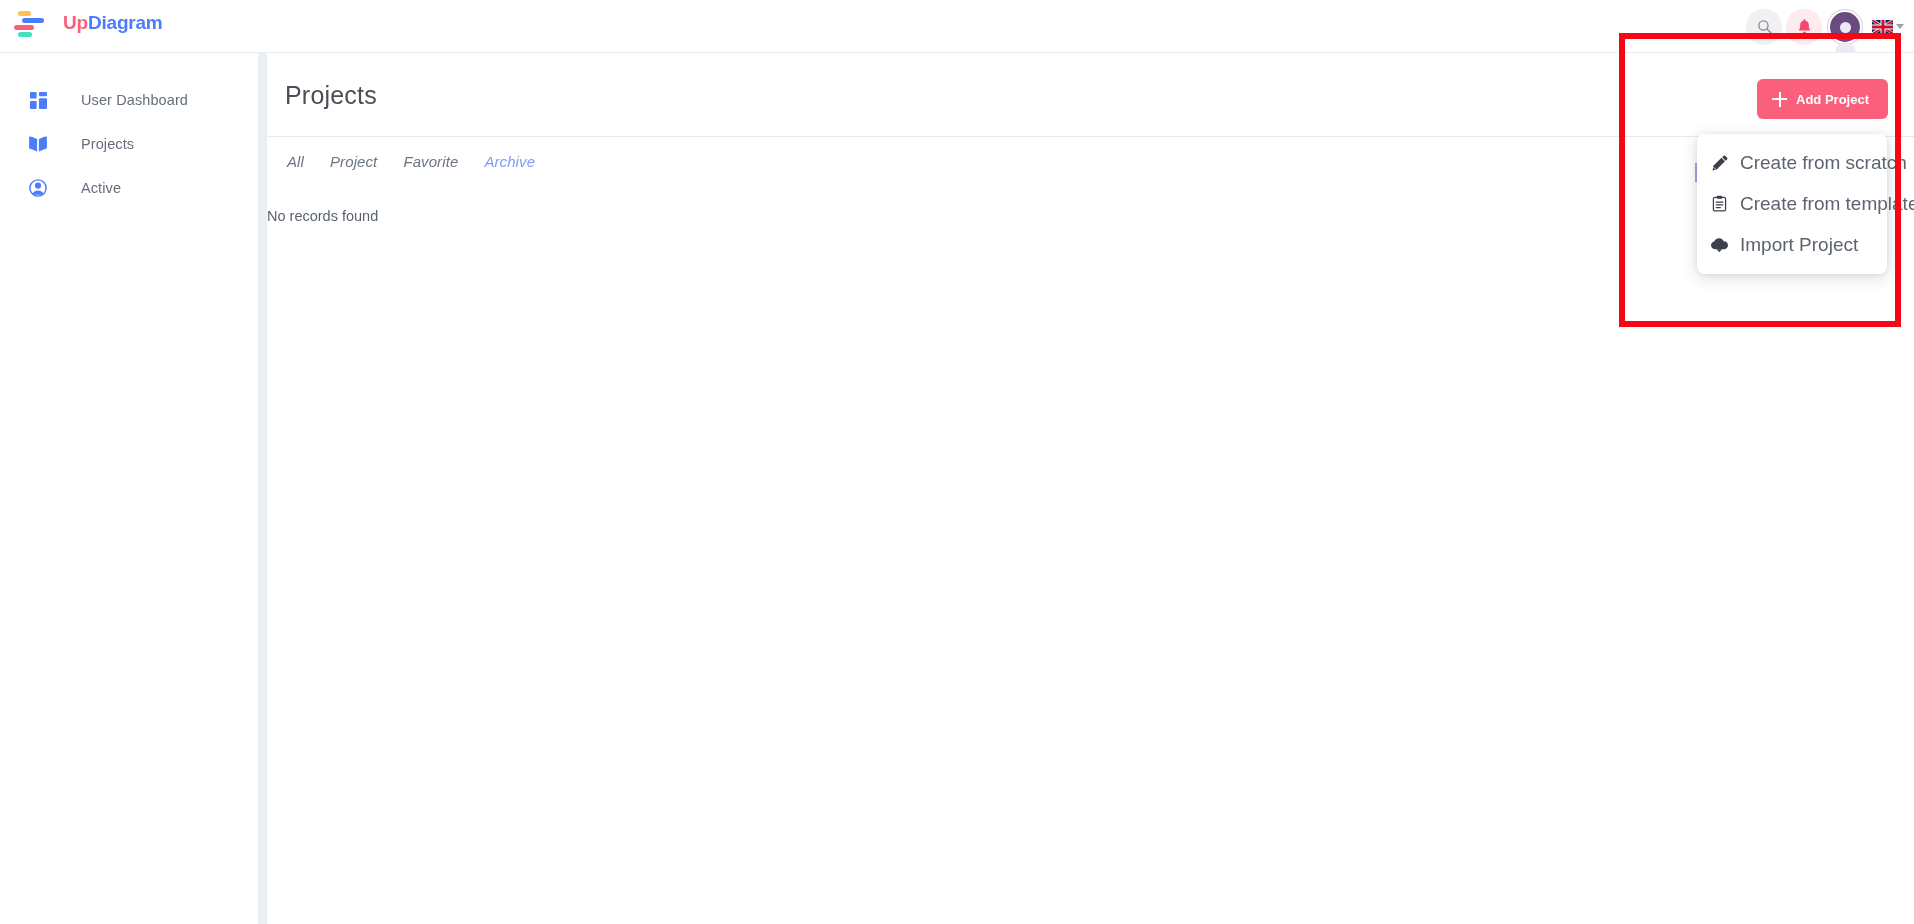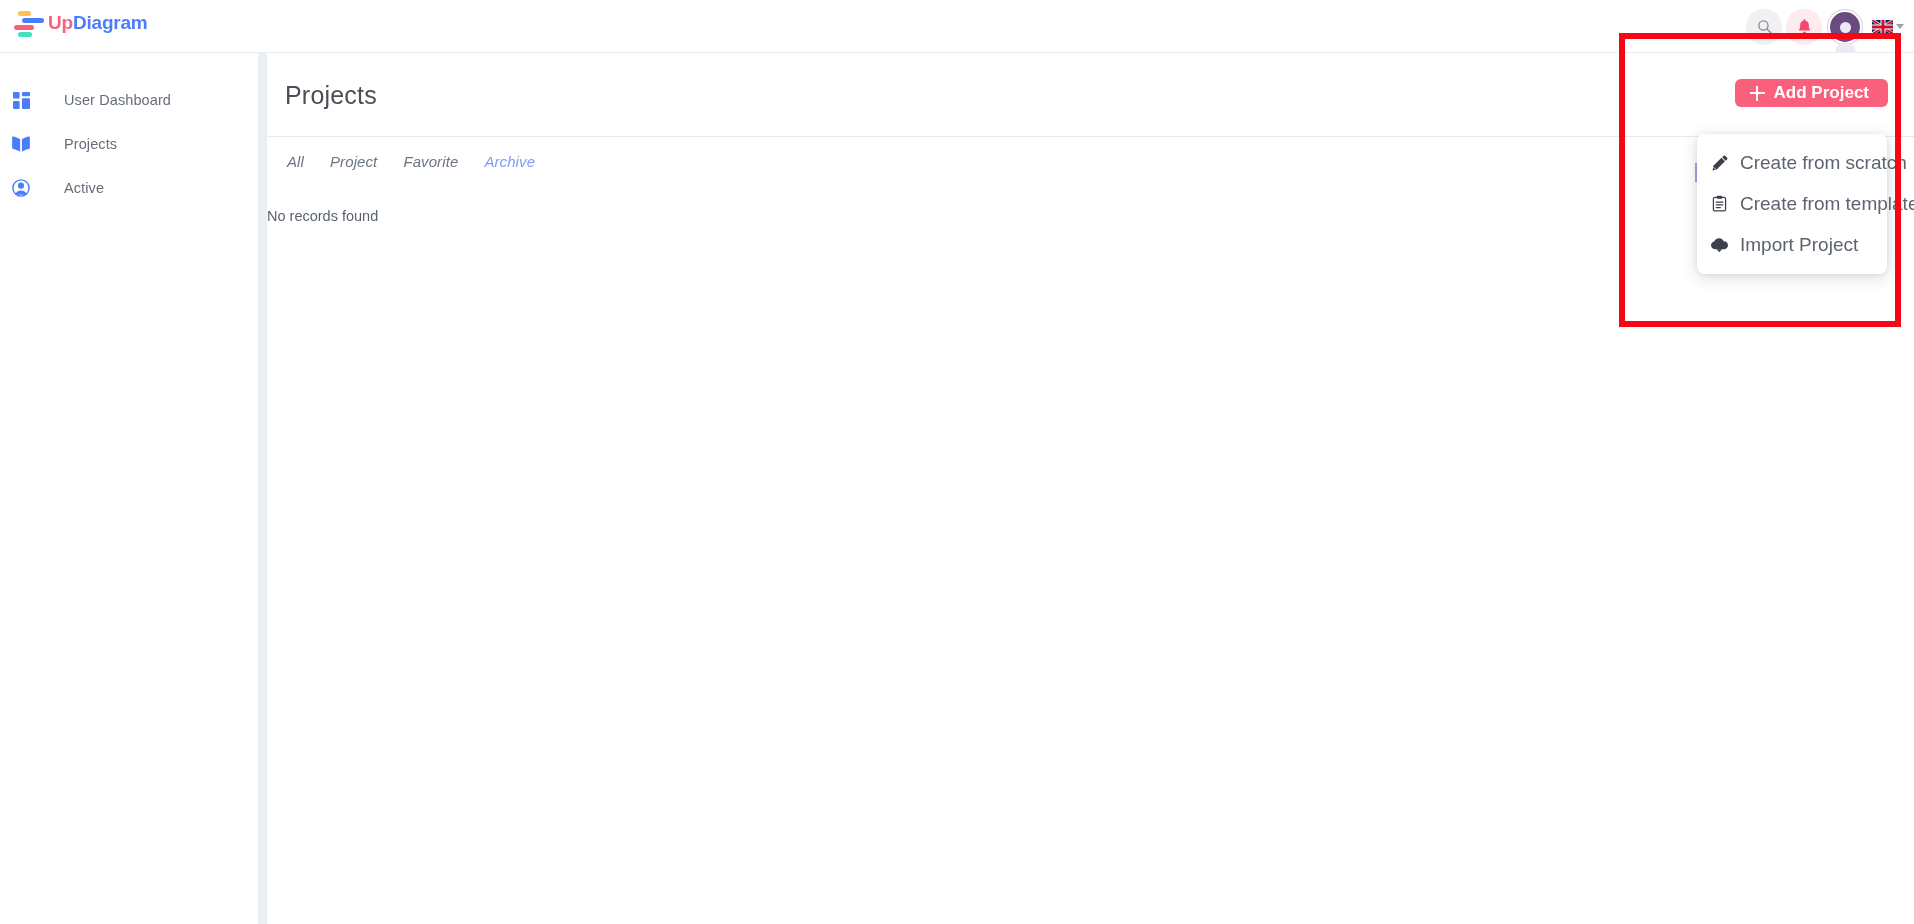--- a/index.html
+++ b/index.html
@@ -17,21 +17,21 @@
     position: absolute;
     top: 0; left: 0;
     width: 1914px; height: 53px;
     background: #ffffff;
     border-bottom: 1px solid #e9ecef;
     z-index: 30;
   }
   .logo-wrap {
     position: absolute;
     left: 14px; top: 9px;
-    display: flex; align-items: center; gap: 4px;
+    display: flex; align-items: center; gap: 19px;
   }
   .logo-mark { position: relative; width: 30px; height: 28px; }
   .logo-mark i {
     position: absolute; display: block; border-radius: 3px;
   }
   .lb1 { left: 4px;  top: 2px;  width: 13px; height: 5px;  background: #ffc04d; }
   .lb2 { left: 8px;  top: 9px;  width: 22px; height: 5px;  background: #4b7dfb; }
   .lb3 { left: 0px;  top: 16px; width: 20px; height: 5px;  background: #fa5f7c; }
   .lb4 { left: 4px;  top: 23px; width: 14px; height: 5px;  background: #43e0c0; }
   .logo-text {
@@ -104,21 +104,21 @@
   .sidebar {
     position: absolute;
     top: 53px; left: 0;
     width: 258px; height: 871px;
     background: #ffffff;
     z-index: 20;
   }
   .nav { padding-top: 25px; }
   .nav-item {
     display: flex; align-items: center;
-    height: 44px; padding-left: 10px;
+    height: 44px; padding-left: 27px;
     cursor: pointer;
   }
   .nav-icon {
     width: 22px; height: 22px;
     display: flex; align-items: center; justify-content: center;
     flex: 0 0 22px;
   }
   .nav-label {
     margin-left: 32px;
     font-size: 14.5px;
@@ -152,26 +152,26 @@
     position: absolute;
     left: 18px; top: 28px;
     font-size: 25px;
     font-weight: 400;
     color: #4a4f57;
     letter-spacing: 0.2px;
   }
   .add-btn {
     position: absolute;
     right: 26px; top: 26px;
-    height: 28px;
+    height: 40px;
     background: #fa5f7c;
     border: none;
     border-radius: 6px;
     color: #ffffff;
-    font-size: 17px;
+    font-size: 13px;
     font-weight: bold;
     padding: 0 19px 0 15px;
     display: flex; align-items: center; gap: 9px;
     cursor: pointer;
     font-family: "Liberation Sans", sans-serif;
   }
   .plus {
     position: relative; width: 15px; height: 15px; flex: 0 0 15px;
   }
   .plus::before, .plus::after {

